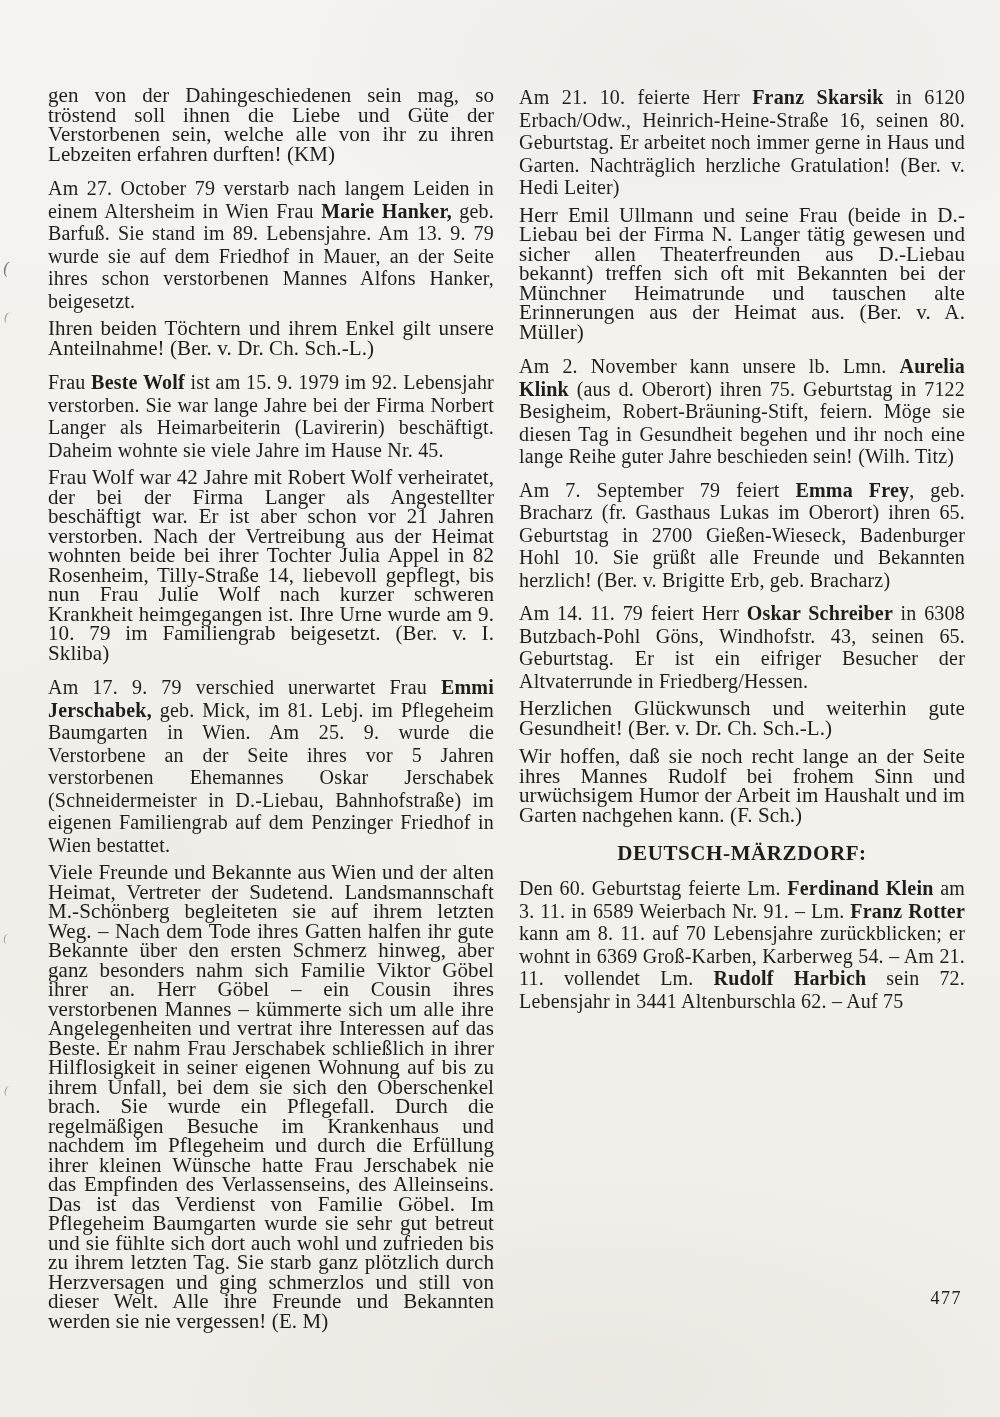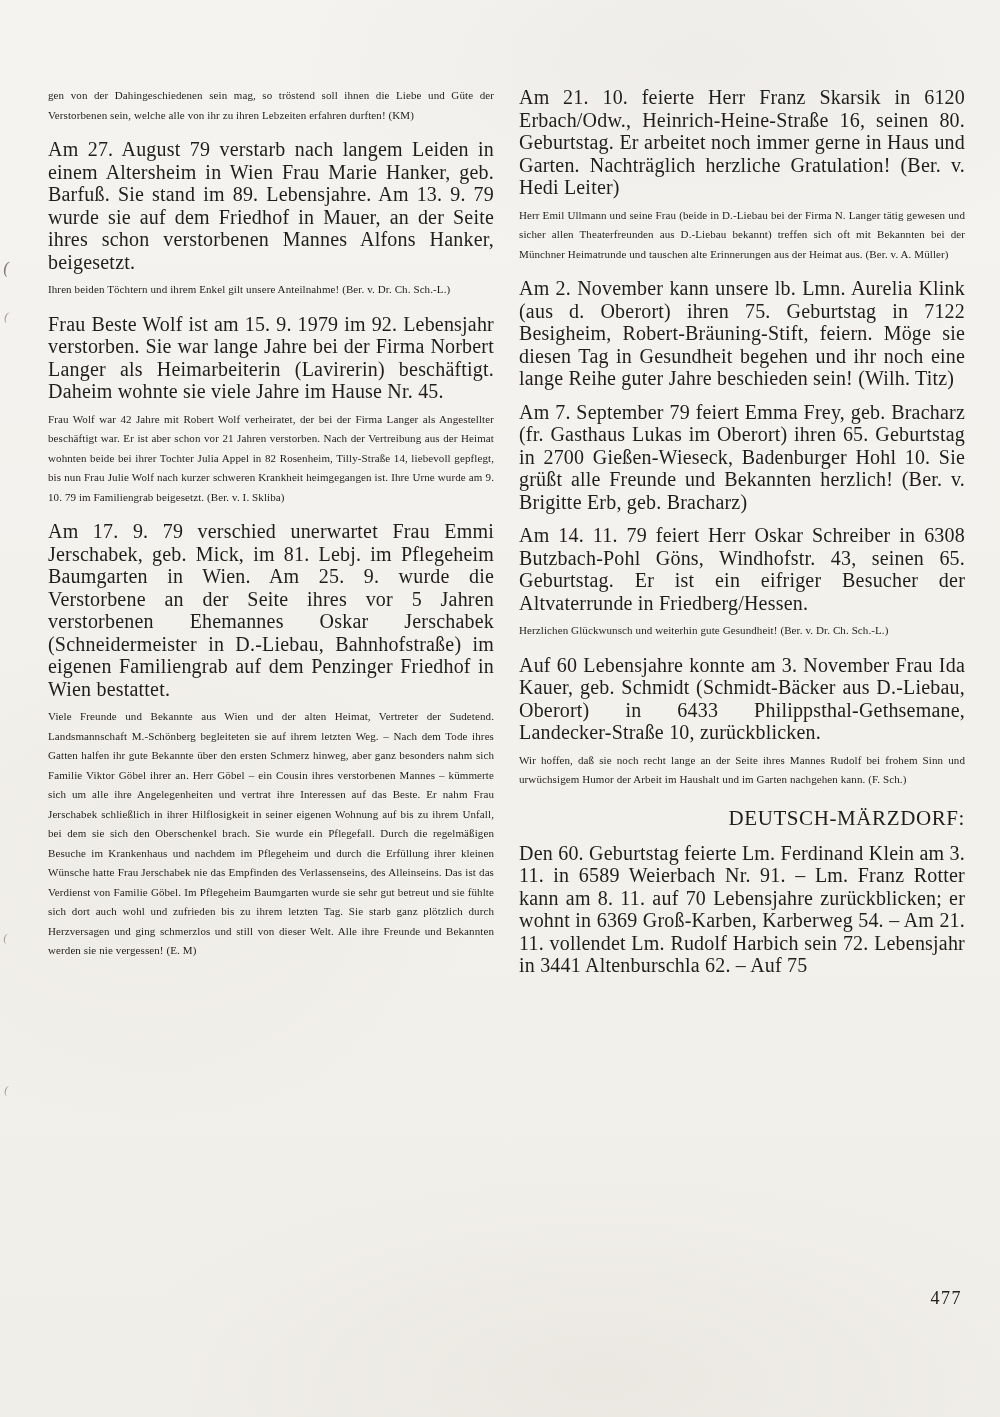--- a/index.html
+++ b/index.html
@@ -16,24 +16,24 @@
       radial-gradient(ellipse 500px 400px at 15% 60%, rgba(120,115,105,0.04), transparent 70%),
       radial-gradient(ellipse 700px 300px at 60% 97%, rgba(120,115,105,0.05), transparent 70%);
   }
   .columns{
     position:absolute;left:48px;top:86px;width:918px;
     display:flex;gap:25px;
   }
   .col{width:446px;}
   .col p{margin:0 0 11px;text-align:justify;}
   .col p.body{font-size:20px;line-height:22.5px;letter-spacing:0.2px;}
-  .col p.note{font-size:11px;line-height:19.5px;letter-spacing:0.1px;margin:-4px 0 13px;}
-  .col p.heading{font-size:21px;line-height:24px;font-weight:bold;letter-spacing:0.6px;text-align:right;margin:16px 0 12px;}
+  .col p.note{font-size:21px;line-height:19.5px;letter-spacing:0.1px;margin:-4px 0 13px;}
+  .col p.heading{font-size:21px;line-height:24px;font-weight:bold;letter-spacing:0.6px;text-align:center;margin:16px 16px 12px;}
   .col > p:first-child{margin-top:0;}
-  .col b{font-weight:normal;}
+  .col b{font-weight:bold;}
   .pagenum{
     position:absolute;top:1288px;right:38px;
     font-size:18px;letter-spacing:1.5px;color:#23211d;
   }
   .artifact{
     position:absolute;color:rgba(96,90,82,0.55);
     font-family:"DejaVu Serif",serif;pointer-events:none;
   }
   .a1{left:3px;top:258px;font-size:17px;transform:rotate(12deg);color:rgba(80,74,66,0.7);}
   .a2{left:4px;top:310px;font-size:12px;transform:rotate(18deg);}
@@ -42,35 +42,34 @@
 </style>
 </head>
 <body>
 
 <div class="paper">
   <div class="texture"></div>
 
   <div class="columns">
     <div class="col">
         <p class="note"><span>gen von der Dahingeschiedenen sein mag, so tröstend soll ihnen die Liebe und Güte der Verstorbenen sein, welche alle von ihr zu ihren Lebzeiten erfahren durften! (KM)</span></p>
-        <p class="body"><span>Am 27. August 79 verstarb nach langem Leiden in einem Altersheim in Wien Frau </span><b>Marie Hanker,</b><span> geb. Barfuß. Sie stand im 89. Lebensjahre. Am 13. 9. 79 wurde sie auf dem Friedhof in Mauer, an der Seite ihres schon verstorbenen Mannes Alfons Hanker, beigesetzt.</span></p>
+        <p class="body"><span>Am 27. October 79 verstarb nach langem Leiden in einem Altersheim in Wien Frau </span><b>Marie Hanker,</b><span> geb. Barfuß. Sie stand im 89. Lebensjahre. Am 13. 9. 79 wurde sie auf dem Friedhof in Mauer, an der Seite ihres schon verstorbenen Mannes Alfons Hanker, beigesetzt.</span></p>
         <p class="note"><span>Ihren beiden Töchtern und ihrem Enkel gilt unsere Anteilnahme! (Ber. v. Dr. Ch. Sch.-L.)</span></p>
         <p class="body"><span>Frau </span><b>Beste Wolf</b><span> ist am 15. 9. 1979 im 92. Lebensjahr verstorben. Sie war lange Jahre bei der Firma Norbert Langer als Heimarbeiterin (Lavirerin) beschäftigt. Daheim wohnte sie viele Jahre im Hause Nr. 45.</span></p>
         <p class="note"><span>Frau Wolf war 42 Jahre mit Robert Wolf verheiratet, der bei der Firma Langer als Angestellter beschäftigt war. Er ist aber schon vor 21 Jahren verstorben. Nach der Vertreibung aus der Heimat wohnten beide bei ihrer Tochter Julia Appel in 82 Rosenheim, Tilly-Straße 14, liebevoll gepflegt, bis nun Frau Julie Wolf nach kurzer schweren Krankheit heimgegangen ist. Ihre Urne wurde am 9. 10. 79 im Familiengrab beigesetzt. (Ber. v. I. Skliba)</span></p>
         <p class="body"><span>Am 17. 9. 79 verschied unerwartet Frau </span><b>Emmi Jerschabek,</b><span> geb. Mick, im 81. Lebj. im Pflegeheim Baumgarten in Wien. Am 25. 9. wurde die Verstorbene an der Seite ihres vor 5 Jahren verstorbenen Ehemannes Oskar Jerschabek (Schneidermeister in D.-Liebau, Bahnhofstraße) im eigenen Familiengrab auf dem Penzinger Friedhof in Wien bestattet.</span></p>
         <p class="note"><span>Viele Freunde und Bekannte aus Wien und der alten Heimat, Vertreter der Sudetend. Landsmannschaft M.-Schönberg begleiteten sie auf ihrem letzten Weg. – Nach dem Tode ihres Gatten halfen ihr gute Bekannte über den ersten Schmerz hinweg, aber ganz besonders nahm sich Familie Viktor Göbel ihrer an. Herr Göbel – ein Cousin ihres verstorbenen Mannes – kümmerte sich um alle ihre Angelegenheiten und vertrat ihre Interessen auf das Beste. Er nahm Frau Jerschabek schließlich in ihrer Hilflosigkeit in seiner eigenen Wohnung auf bis zu ihrem Unfall, bei dem sie sich den Oberschenkel brach. Sie wurde ein Pflegefall. Durch die regelmäßigen Besuche im Krankenhaus und nachdem im Pflegeheim und durch die Erfüllung ihrer kleinen Wünsche hatte Frau Jerschabek nie das Empfinden des Verlassenseins, des Alleinseins. Das ist das Verdienst von Familie Göbel. Im Pflegeheim Baumgarten wurde sie sehr gut betreut und sie fühlte sich dort auch wohl und zufrieden bis zu ihrem letzten Tag. Sie starb ganz plötzlich durch Herzversagen und ging schmerzlos und still von dieser Welt. Alle ihre Freunde und Bekannten werden sie nie vergessen! (E. M)</span></p>
       </div>
     <div class="col">
         <p class="body"><span>Am 21. 10. feierte Herr </span><b>Franz Skarsik</b><span> in 6120 Erbach/Odw., Heinrich-Heine-Straße 16, seinen 80. Geburtstag. Er arbeitet noch immer gerne in Haus und Garten. Nachträglich herzliche Gratulation! (Ber. v. Hedi Leiter)</span></p>
         <p class="note"><span>Herr Emil Ullmann und seine Frau (beide in D.-Liebau bei der Firma N. Langer tätig gewesen und sicher allen Theaterfreunden aus D.-Liebau bekannt) treffen sich oft mit Bekannten bei der Münchner Heimatrunde und tauschen alte Erinnerungen aus der Heimat aus. (Ber. v. A. Müller)</span></p>
         <p class="body"><span>Am 2. November kann unsere lb. Lmn. </span><b>Aurelia Klink</b><span> (aus d. Oberort) ihren 75. Geburtstag in 7122 Besigheim, Robert-Bräuning-Stift, feiern. Möge sie diesen Tag in Gesundheit begehen und ihr noch eine lange Reihe guter Jahre beschieden sein! (Wilh. Titz)</span></p>
         <p class="body"><span>Am 7. September 79 feiert </span><b>Emma Frey</b><span>, geb. Bracharz (fr. Gasthaus Lukas im Oberort) ihren 65. Geburtstag in 2700 Gießen-Wieseck, Badenburger Hohl 10. Sie grüßt alle Freunde und Bekannten herzlich! (Ber. v. Brigitte Erb, geb. Bracharz)</span></p>
         <p class="body"><span>Am 14. 11. 79 feiert Herr </span><b>Oskar Schreiber</b><span> in 6308 Butzbach-Pohl Göns, Windhofstr. 43, seinen 65. Geburtstag. Er ist ein eifriger Besucher der Altvaterrunde in Friedberg/Hessen.</span></p>
         <p class="note"><span>Herzlichen Glückwunsch und weiterhin gute Gesundheit! (Ber. v. Dr. Ch. Sch.-L.)</span></p>
-        <p class="body"><span>Auf 60 Lebensjahre konnte am 3. November Frau </span><b>Ida Kauer</b><span>, geb. Schmidt (Schmidt-Bäcker aus D.-Liebau, Oberort) in 6433 Philippsthal-Gethsemane, Landecker-Straße 10, zurückblicken.</span></p>
         <p class="note"><span>Wir hoffen, daß sie noch recht lange an der Seite ihres Mannes Rudolf bei frohem Sinn und urwüchsigem Humor der Arbeit im Haushalt und im Garten nachgehen kann. (F. Sch.)</span></p>
         <p class="heading"><b>DEUTSCH-MÄRZDORF:</b></p>
         <p class="body"><span>Den 60. Geburtstag feierte Lm. </span><b>Ferdinand Klein</b><span> am 3. 11. in 6589 Weierbach Nr. 91. – Lm. </span><b>Franz Rotter</b><span> kann am 8. 11. auf 70 Lebensjahre zurückblicken; er wohnt in 6369 Groß-Karben, Karberweg 54. – Am 21. 11. vollendet Lm. </span><b>Rudolf Harbich</b><span> sein 72. Lebensjahr in 3441 Altenburschla 62. – Auf 75</span></p>
       </div>
   </div>
 
   <div class="pagenum">477</div>
 
   <span class="artifact a1">(</span>
   <span class="artifact a2">(</span>

